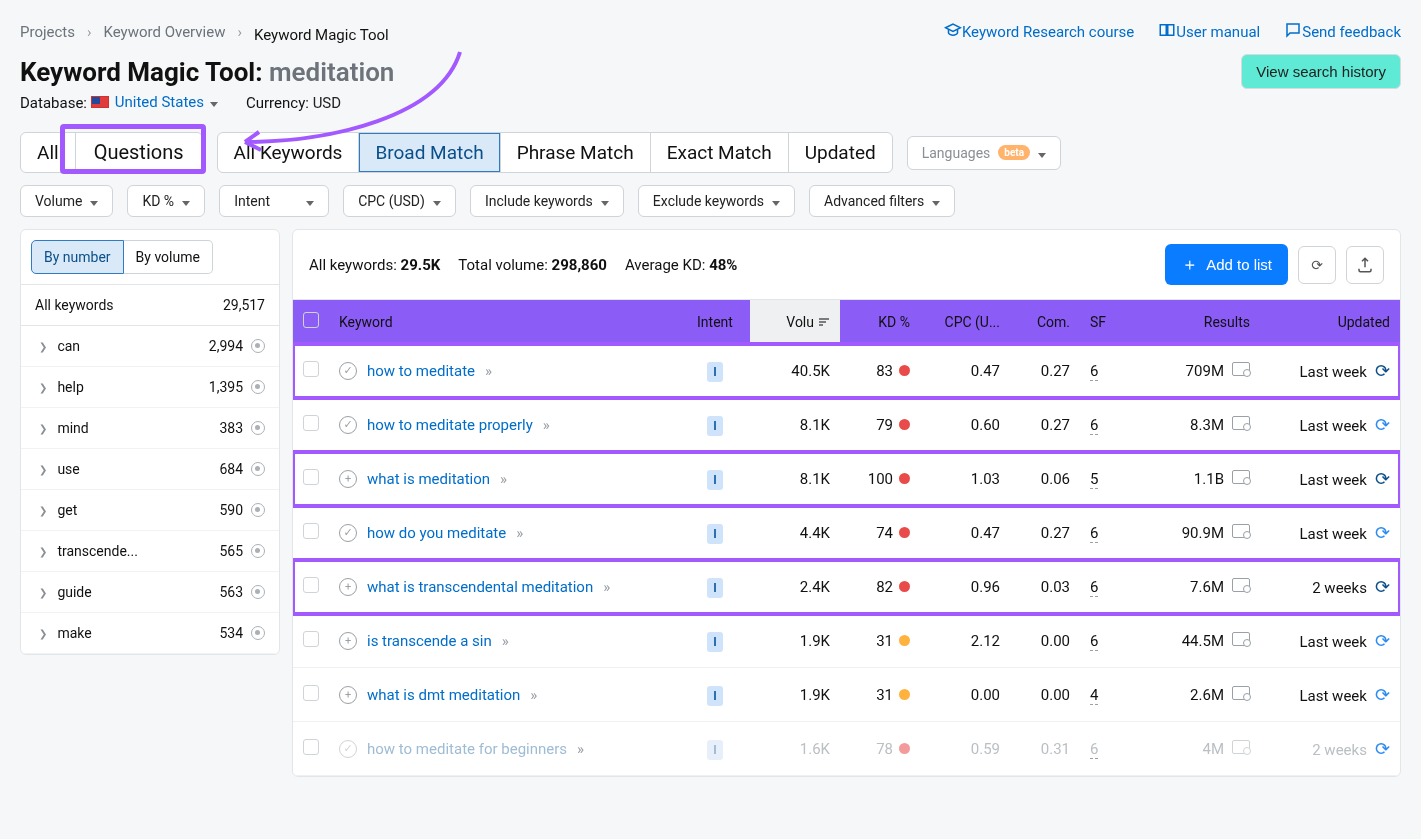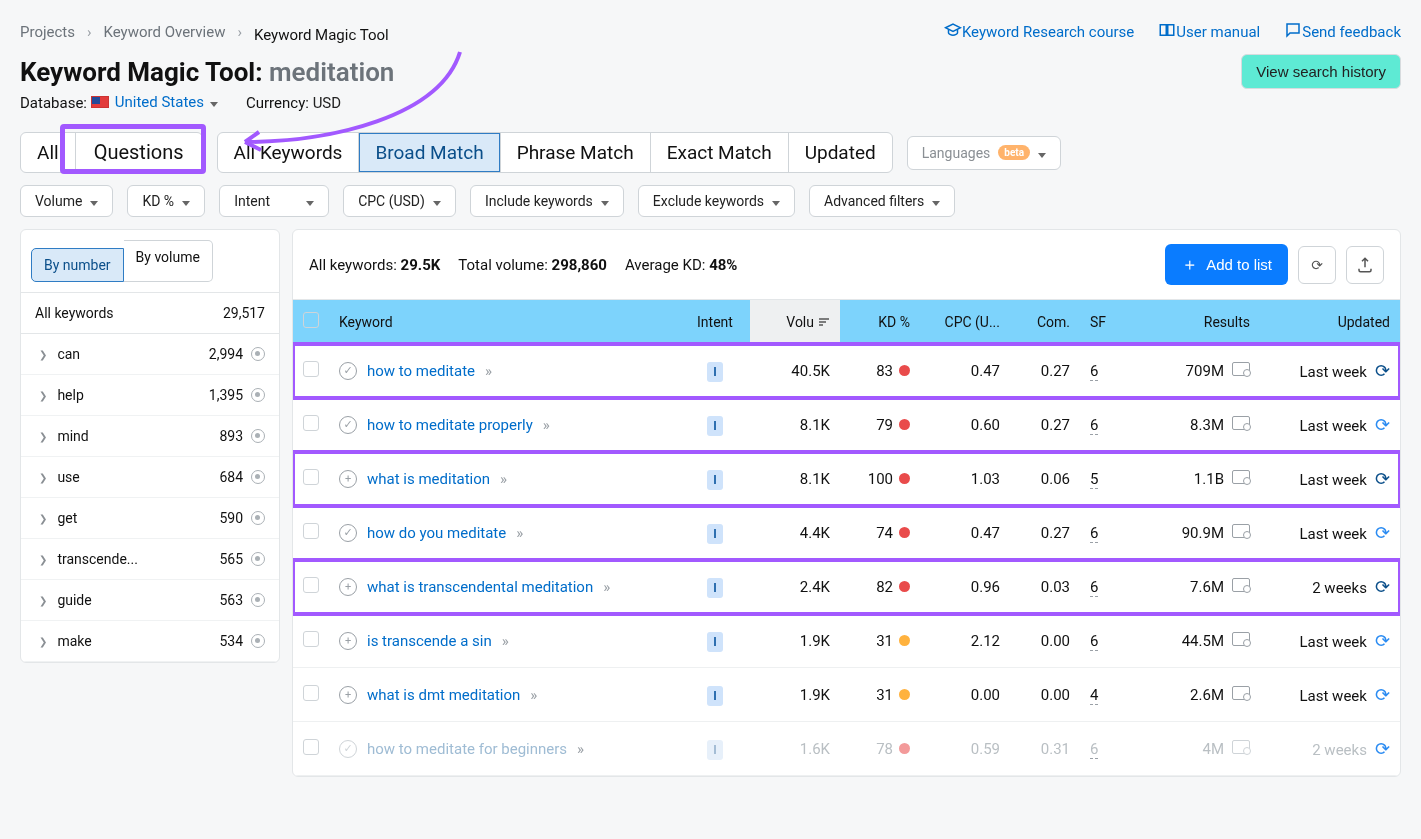--- a/index.html
+++ b/index.html
@@ -47,21 +47,21 @@
 .caret::after { content:""; border-left:4px solid transparent; border-right:4px solid transparent; border-top:5px solid #666; display:inline-block; }
 
 
 .hl-questions { position:absolute; border:5px solid #a259ff; border-radius:4px; pointer-events:none; }
 
 
 .main { display:flex; gap:12px; }
 .sidebar { width:260px; background:#fff; border:1px solid #e3e6e8; border-radius:6px; overflow:hidden; align-self:flex-start;}
 .sidebar .tabs { display:flex; border-bottom:1px solid #e3e6e8; padding:10px;}
 .sidebar .tab { padding:8px 12px; border:1px solid #cfd4d8; font-size:14px; }
-.sidebar .tab:first-child{ border-radius:5px 0 0 5px; background:#d9e9f8; color:#0b4f8a; border-color:#2f7cc4;margin-top:8px;}
+.sidebar .tab:first-child{ border-radius:5px 0 0 5px; background:#d9e9f8; color:#0b4f8a; border-color:#2f7cc4;}
 .sidebar .tab:last-child { border-radius:0 5px 5px 0; border-left:none;}
 .sidebar .allrow { display:flex; justify-content:space-between; padding:12px 14px; border-bottom:1px solid #e3e6e8; color:#111;}
 .grp { display:flex; justify-content:space-between; align-items:center; padding:12px 14px 12px 18px; border-bottom:1px solid #f0f2f3;}
 .grp .gl { display:flex; align-items:center; gap:10px; color:#111; max-width:140px;}
 .grp .gl .chev { color:#8a8f94; font-size:10px;}
 .grp .gr { display:flex; align-items:center; gap:8px; color:#111;}
 .eye { width:14px; height:14px; border:1.5px solid #aab0b5; border-radius:60% 60% 60% 60%; position:relative;}
 .eye::after{content:"";position:absolute;width:5px;height:5px;background:#aab0b5;border-radius:50%;left:3px;top:3px;}
 .trunc{white-space:nowrap;overflow:hidden;text-overflow:ellipsis;}
 
@@ -69,21 +69,21 @@
 .panel { flex:1; background:#fff; border:1px solid #e3e6e8; border-radius:6px; overflow:hidden;}
 .panelhead { display:flex; justify-content:space-between; align-items:center; padding:14px 16px; border-bottom:1px solid #e3e6e8;}
 .stats { font-size:15px; color:#111; display:flex; gap:18px;}
 .stats b { font-weight:700; }
 .headbtns { display:flex; gap:10px; align-items:center;}
 .addlist { background:#0a7cff; color:#fff; border:none; border-radius:6px; padding:9px 16px; font-size:15px; display:flex; align-items:center; gap:8px;}
 .iconbtn { width:38px; height:38px; border:1px solid #cfd4d8; border-radius:6px; display:flex; align-items:center; justify-content:center; background:#fff; color:#555;}
 
 
 table { width:100%; border-collapse:collapse; }
-thead th { text-align:left; font-weight:400; color:#111; padding:12px 10px; border-bottom:1px solid #e3e6e8; background:#7dd3fc; font-size:14px;}
+thead th { text-align:left; font-weight:400; color:#111; padding:12px 10px; border-bottom:1px solid #e3e6e8; background:#8b5cf6; font-size:14px;}
 th.volcol{ background:#eef0f1; }
 .sorticon { display:inline-flex; align-items:center; gap:4px;}
 .sorticon svg{vertical-align:middle;}
 tbody td { padding:16px 10px; border-bottom:1px solid #eef0f1; font-size:15px; vertical-align:middle;}
 td.num { text-align:right; }
 td.center{ text-align:center;}
 .kw { color:#006dca; }
 .kwcell { display:flex; align-items:flex-end; gap:10px; }
 .openicon{ width:18px; height:18px; border:1.5px solid #9aa0a6; border-radius:50%; display:inline-flex; align-items:center; justify-content:center; font-size:11px; color:#9aa0a6;}
 .openicon.check::after{content:"✓";}
@@ -265,21 +265,21 @@
             <span>1,395</span>
             <span class="eye"></span>
           </div>
         </div>
         <div class="grp">
           <div class="gl">
             <span class="chev">❯</span>
             <span class="trunc">mind</span>
           </div>
                  <div class="gr">
-            <span>893</span>
+            <span>383</span>
             <span class="eye"></span>
           </div>
         </div>
         <div class="grp">
           <div class="gl">
             <span class="chev">❯</span>
             <span class="trunc">use</span>
           </div>
                  <div class="gr">
             <span>684</span>

